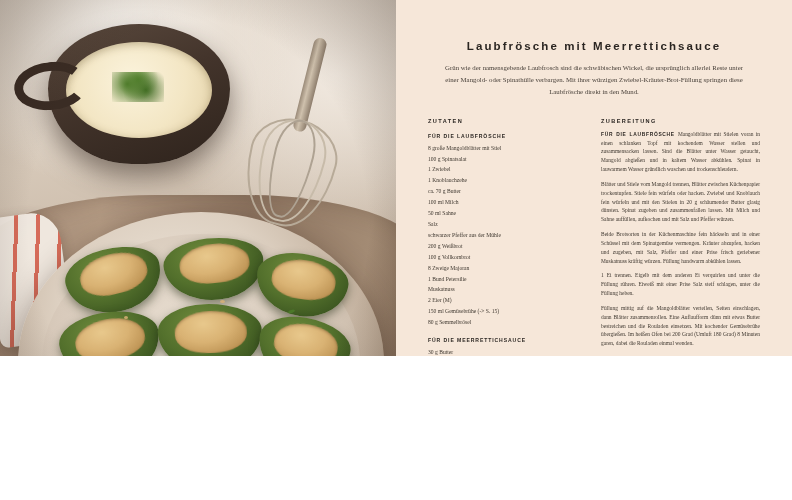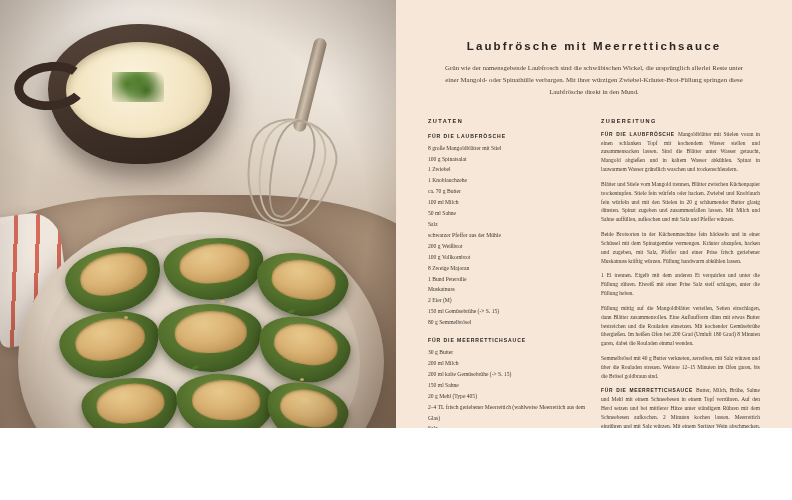--- a/index.html
+++ b/index.html
@@ -3,21 +3,21 @@
 <meta charset="utf-8">
 <style>
   html, body {
     margin: 0;
     padding: 0;
     background: #ffffff;
   }
   .page {
     position: relative;
     width: 792px;
-    height: 428px;
+    height: 356px;
     overflow: hidden;
     font-family: "Liberation Sans", sans-serif;
     background: #a21caf;
     display: flex;
   }
 
   
   .left-page {
     position: relative;
     width: 396px;

